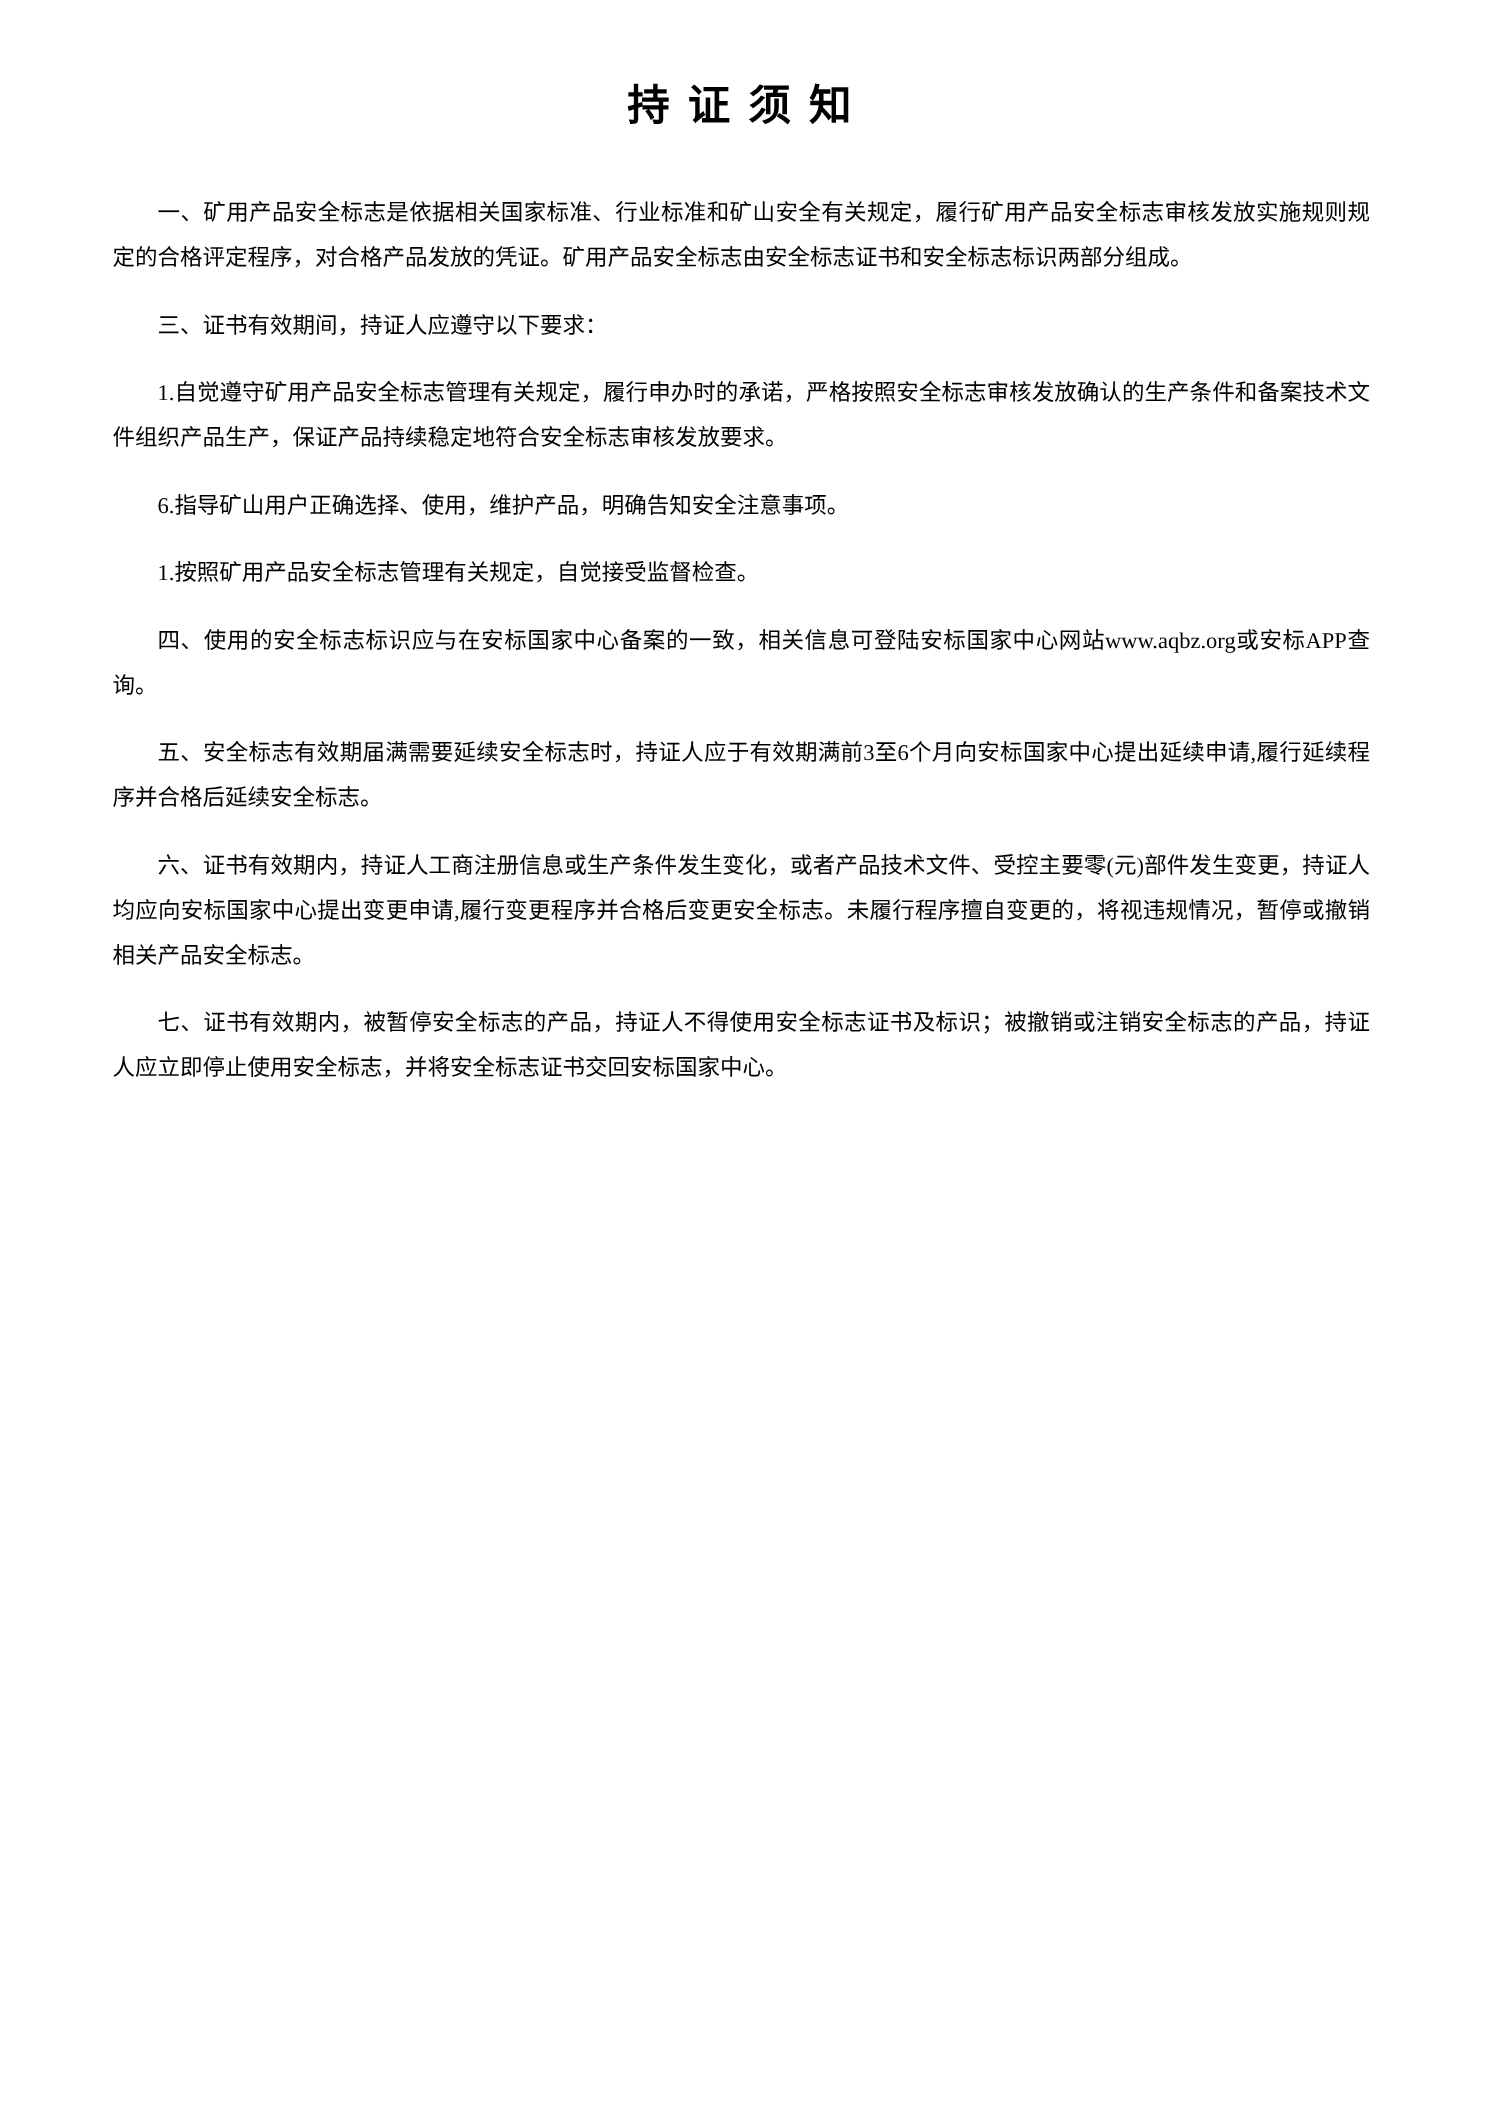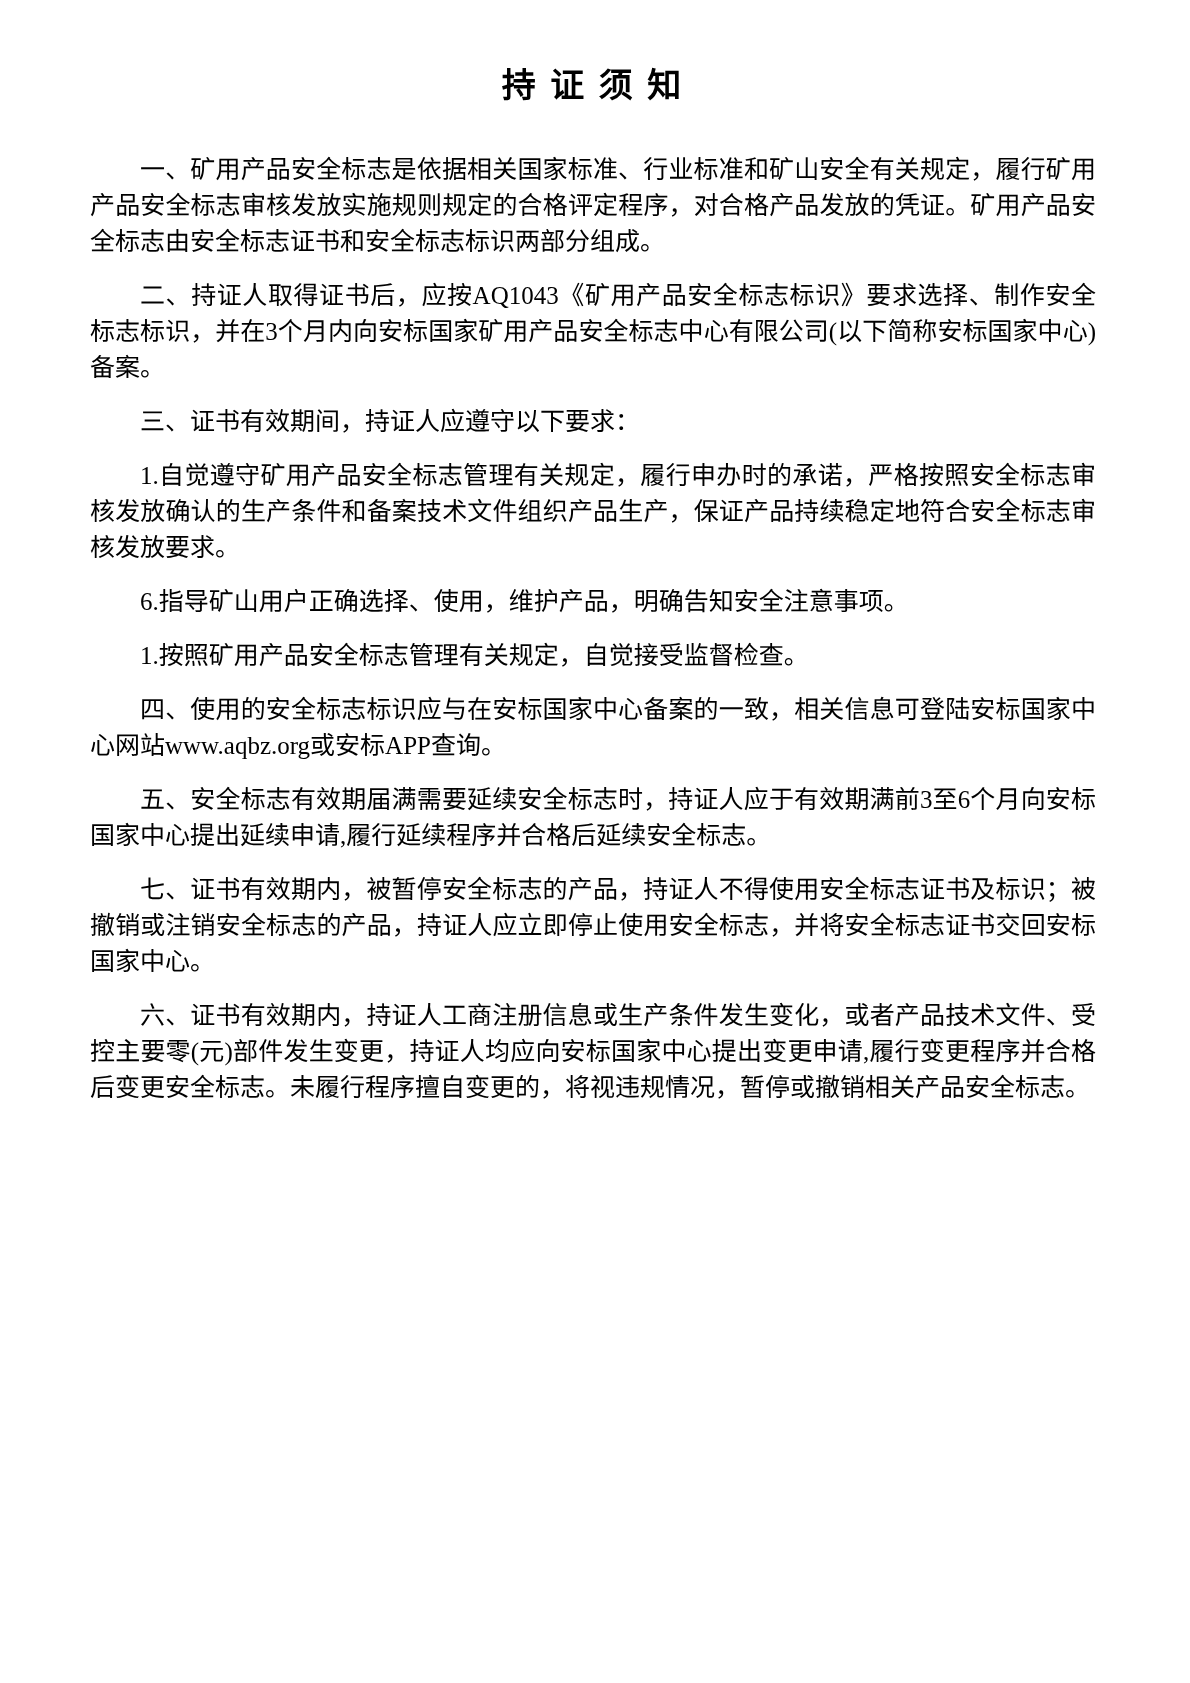--- a/index.html
+++ b/index.html
@@ -25,39 +25,38 @@
     margin: 0 0 46px 0;
     text-align: center;
     font-size: 34px;
     line-height: 40px;
     font-weight: 700;
     letter-spacing: 3px;
     color: #000000;
   }
   .doc-paragraph {
     margin: 0 0 18px 0;
-    font-size: 25px;
+    font-size: 18px;
     line-height: 36px;
     text-indent: 2em;
     text-align: justify;
     text-justify: inter-ideograph;
     font-weight: 500;
     color: #000000;
     word-break: break-all;
   }
 </style>
 </head>
 <body>
 
 <main class="page">
   <h1 class="doc-title">持 证 须 知</h1>
 
   <p class="doc-paragraph">一、矿用产品安全标志是依据相关国家标准、行业标准和矿山安全有关规定，履行矿用产品安全标志审核发放实施规则规定的合格评定程序，对合格产品发放的凭证。矿用产品安全标志由安全标志证书和安全标志标识两部分组成。</p>
-  <p class="doc-paragraph">二、持证人取得证书后，应按AQ1043《矿用产品安全标志标识》要求选择、制作安全标志标识，并在3个月内向安标国家矿用产品安全标志中心有限公司(以下简称安标国家中心)备案。</p>
   <p class="doc-paragraph">三、证书有效期间，持证人应遵守以下要求：</p>
   <p class="doc-paragraph">1.自觉遵守矿用产品安全标志管理有关规定，履行申办时的承诺，严格按照安全标志审核发放确认的生产条件和备案技术文件组织产品生产，保证产品持续稳定地符合安全标志审核发放要求。</p>
   <p class="doc-paragraph">6.指导矿山用户正确选择、使用，维护产品，明确告知安全注意事项。</p>
   <p class="doc-paragraph">1.按照矿用产品安全标志管理有关规定，自觉接受监督检查。</p>
   <p class="doc-paragraph">四、使用的安全标志标识应与在安标国家中心备案的一致，相关信息可登陆安标国家中心网站www.aqbz.org或安标APP查询。</p>
   <p class="doc-paragraph">五、安全标志有效期届满需要延续安全标志时，持证人应于有效期满前3至6个月向安标国家中心提出延续申请,履行延续程序并合格后延续安全标志。</p>
+  <p class="doc-paragraph">六、证书有效期内，持证人工商注册信息或生产条件发生变化，或者产品技术文件、受控主要零(元)部件发生变更，持证人均应向安标国家中心提出变更申请,履行变更程序并合格后变更安全标志。未履行程序擅自变更的，将视违规情况，暂停或撤销相关产品安全标志。</p>
   <p class="doc-paragraph">七、证书有效期内，被暂停安全标志的产品，持证人不得使用安全标志证书及标识；被撤销或注销安全标志的产品，持证人应立即停止使用安全标志，并将安全标志证书交回安标国家中心。</p>
-  <p class="doc-paragraph">六、证书有效期内，持证人工商注册信息或生产条件发生变化，或者产品技术文件、受控主要零(元)部件发生变更，持证人均应向安标国家中心提出变更申请,履行变更程序并合格后变更安全标志。未履行程序擅自变更的，将视违规情况，暂停或撤销相关产品安全标志。</p>
 </main>
 
 </body></html>

